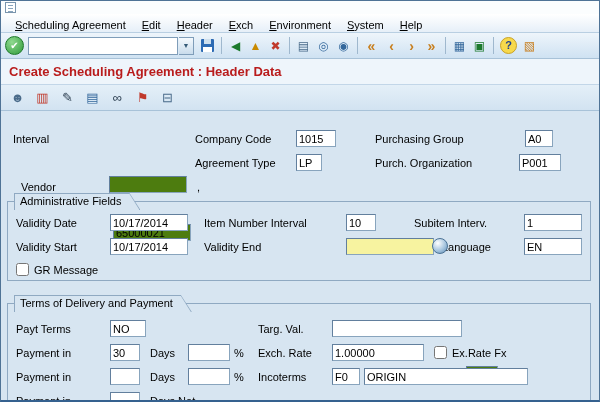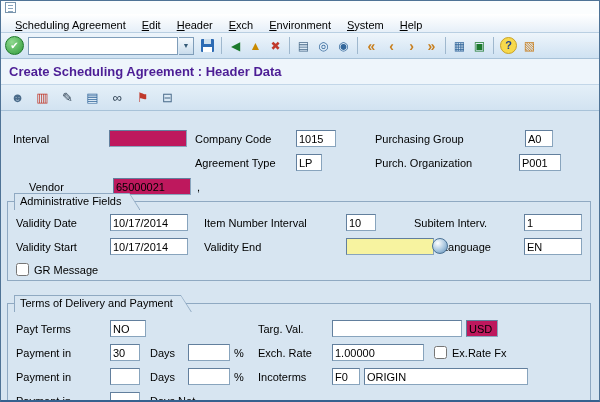--- a/index.html
+++ b/index.html
@@ -52,34 +52,34 @@
   .floppy::before { content:""; position:absolute; top:0; left:3px; right:3px;
     height:5px; background:#cfe0ee; }
   .floppy::after { content:""; position:absolute; bottom:0; left:2px; right:2px;
     height:5px; background:#fff; }
   .c-green { color:#1c7a2d; } .c-amber { color:#c98a00; } .c-red { color:#c0392b; }
   .c-blue { color:#33679b; } .c-steel { color:#4a6b8a; } .c-orange { color:#c87f1f; }
   .c-dark { color:#2c3e50; }
   
   .titlebar { height:26px; background:#eef5fb; border-bottom:1px solid #c2d6e8;
     display:flex; align-items:center; padding-left:8px; }
-  .title { color:#4c1d95; font-weight:bold; font-size:13px;text-align:center; }
+  .title { color:#b91c1c; font-weight:bold; font-size:13px;text-align:center; }
   
   .apptoolbar { height:26px; background:linear-gradient(#e4eff8,#d2e3f1);
     border-bottom:1px solid #a8c2d8; display:flex; align-items:center;
     gap:4px; padding-left:6px; }
   .abtn { width:21px; height:20px; display:flex; align-items:center;
     justify-content:center; font-size:13px; }
   
   .form { position:relative; height:290px; overflow:hidden; }
   .lbl { position:absolute; height:17px; line-height:17px; white-space:nowrap; }
   .fld { position:absolute; height:17px; border:1px solid #88a4bd;
     border-top-color:#627f9d; border-left-color:#627f9d; background:#fff;
     font-family:inherit; font-size:11px; padding:0 2px; color:#000; outline:none; }
-  .fld.display { background:#be185d; }
+  .fld.display { background:#4d7c0f;margin-top:46px; }
   .fld.yellow { background:#f7f3a0; }
   .grp { position:absolute; border:1px solid #8fa9c2; }
   .grp-tab { position:absolute; top:-9px; left:6px; height:17px; background:#8fa9c2;
     padding:1px 1px 0 1px;
     clip-path:polygon(0 0, calc(100% - 11px) 0, 100% 100%, 0 100%); }
   .grp-tab-in { display:block; height:16px; line-height:15px; padding:0 18px 0 5px;
     background:#d7e5f1; white-space:nowrap;
     clip-path:polygon(0 0, calc(100% - 10px) 0, 100% 100%, 0 100%); }
   .cb { position:absolute; width:13px; height:13px; margin:0; }
   .f4btn { position:absolute; width:16px; height:16px; border-radius:50%;
@@ -154,21 +154,21 @@
     <span class="lbl" style="left:194px;top:20px">Company Code</span>
     <input class="fld" style="left: 295px; top: 19px; width: 40px;" value="1015">
     <span class="lbl" style="left:374px;top:20px">Purchasing Group</span>
     <input class="fld" style="left: 524px; top: 19px; width: 28px;" value="A0">
 
     <span class="lbl" style="left:194px;top:44px">Agreement Type</span>
     <input class="fld" style="left: 295px; top: 43px; width: 26px;" value="LP">
     <span class="lbl" style="left:374px;top:44px">Purch. Organization</span>
     <input class="fld" style="left: 518px; top: 43px; width: 42px;" value="P001">
 
-    <span class="lbl" style="left:28px;top:68px">Vendor</span>
+    <span class="lbl" style="left:20px;top:68px">Vendor</span>
     <input class="fld display" style="left: 112px; top: 67px; width: 78px;" value="65000021">
     <span class="lbl" style="left:196px;top:68px">,</span>
 
     <div class="grp" style="left:6px;top:90px;width:584px;height:80px">
       <span class="grp-tab">
           <span class="grp-tab-in">Administrative Fields</span>
         </span>
 
       <span class="lbl" style="left:8px;top:13px">Validity Date</span>
       <input class="fld" style="left: 102px; top: 12px; width: 78px;" value="10/17/2014">

